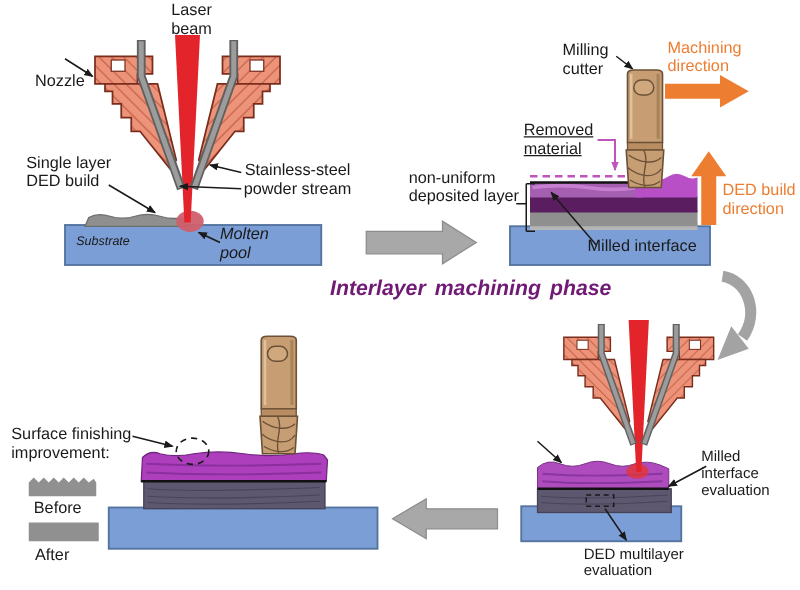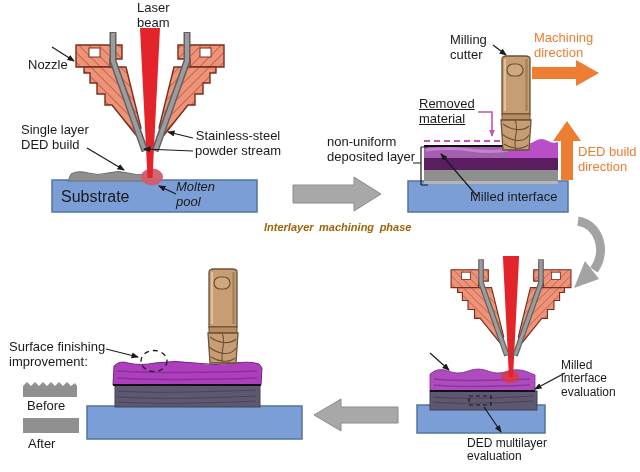--- a/index.html
+++ b/index.html
@@ -1,22 +1,22 @@
 <!DOCTYPE html>
 <html><head>
 <meta charset="utf-8">
 <style>
   html,body{margin:0;padding:0;background:#fff;}
   #canvas{position:relative;width:640px;height:472px;background:#fff;overflow:hidden;}
   #gfx{position:absolute;left:0;top:0;}
   .lbl{position:absolute;font:13px/1.12 "Liberation Sans",sans-serif;color:#1a1a1a;white-space:pre-line;}
   .sm{font-size:12px;}
-  .md{font-size:16px;}
+  .md{font-size:10px;font-style:italic;}
   .orange{color:#ed7d31;}
-  .phase{color:#a16207;font-weight:bold;font-style:italic;font-size:11px;word-spacing:2.5px;}
+  .phase{color:#701a75;font-weight:bold;font-style:italic;font-size:17px;word-spacing:2.5px;}
 </style>
 </head>
 <body>
 
 <div id="canvas">
 
 <svg id="gfx" width="640" height="472" viewBox="0 0 640 472">
   <defs>
     <pattern id="hatch" patternUnits="userSpaceOnUse" width="7" height="7" patternTransform="rotate(-45)">
       <rect width="7" height="7" fill="#ec9379"></rect>

